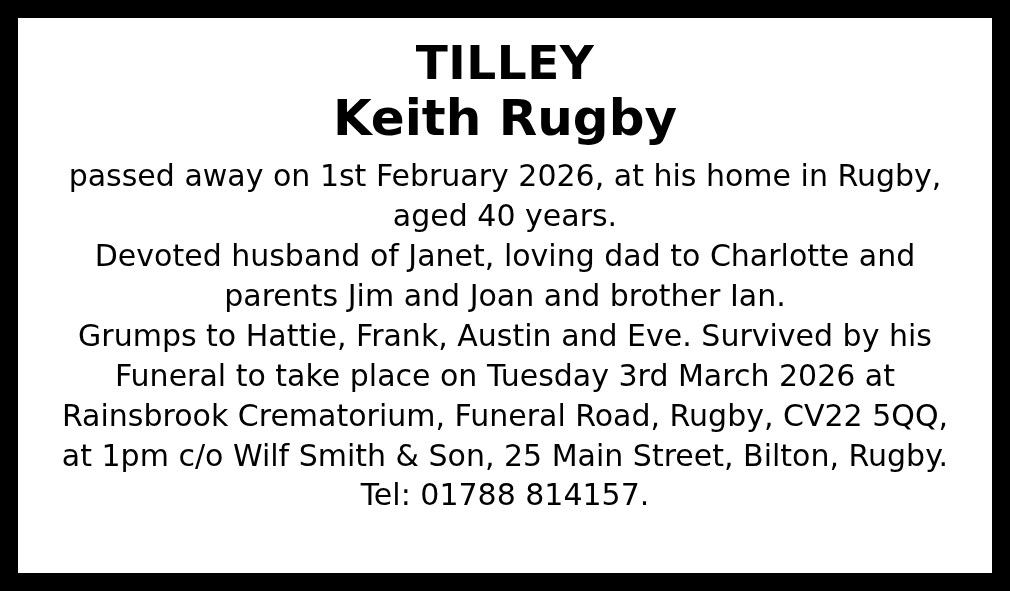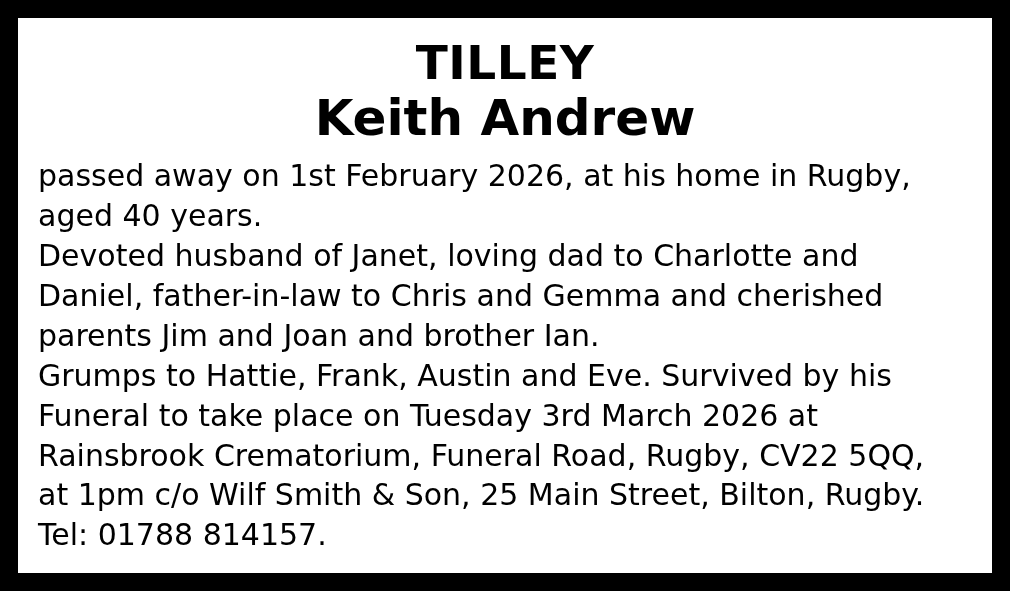--- a/index.html
+++ b/index.html
@@ -46,40 +46,39 @@
     font-weight: bold;
     color: #000000;
     line-height: 1.1;
     text-align: center;
     margin: 4px 0 10px 0;
   }
   .body-text {
     font-size: 30px;
     color: #000000;
     line-height: 1.33;
-    text-align: left;
+    text-align: center;
     width: 100%;
   }
   .para {
     margin: 0;
     padding: 0;
   }
 </style>
 </head>
 <body>
 
 <div class="notice-frame">
   <div class="notice-inner">
     <div class="surname">TILLEY</div>
-    <div class="forenames">Keith Andrew</div>
+    <div class="forenames">Keith Rugby</div>
     <div class="body-text">
       <p class="para">passed away on 1st February 2026, at his home in Rugby,</p>
       <p class="para">aged 40 years.</p>
       <p class="para">Devoted husband of Janet, loving dad to Charlotte and</p>
-      <p class="para">Daniel, father-in-law to Chris and Gemma and cherished</p>
       <p class="para">parents Jim and Joan and brother Ian.</p>
       <p class="para">Grumps to Hattie, Frank, Austin and Eve. Survived by his</p>
       <p class="para">Funeral to take place on Tuesday 3rd March 2026 at</p>
       <p class="para">Rainsbrook Crematorium, Funeral Road, Rugby, CV22 5QQ,</p>
       <p class="para">at 1pm c/o Wilf Smith &amp; Son, 25 Main Street, Bilton, Rugby.</p>
       <p class="para">Tel: 01788 814157.</p>
     </div>
   </div>
 </div>
 

